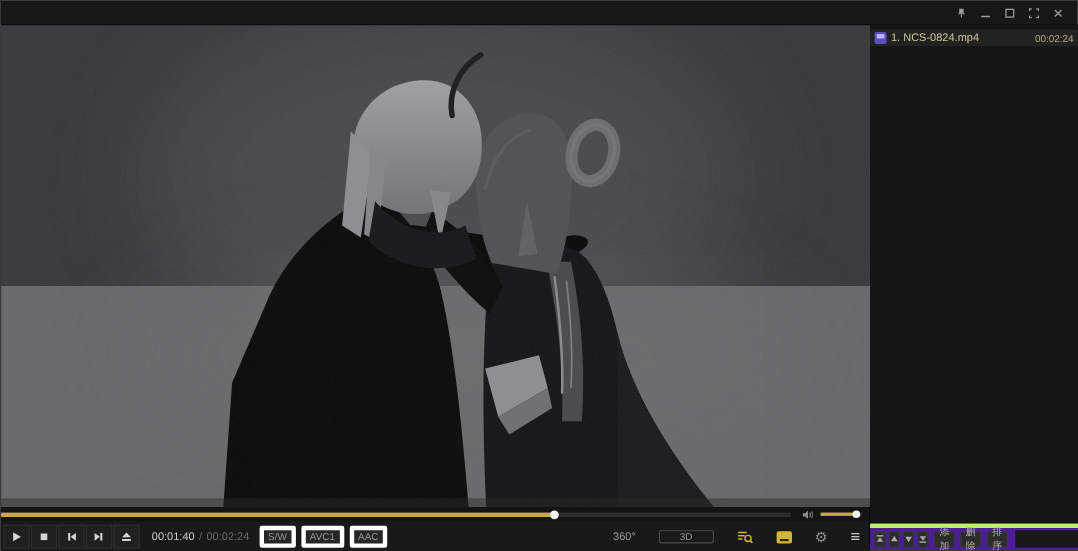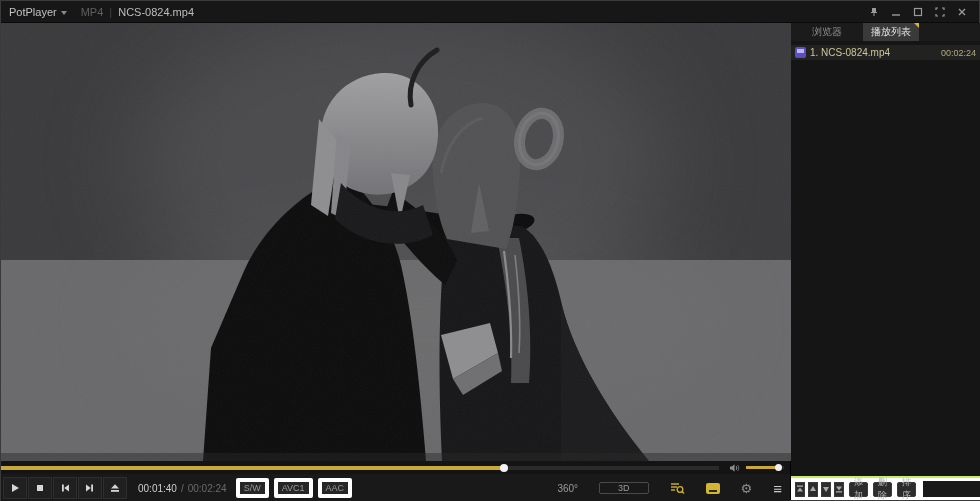--- a/index.html
+++ b/index.html
@@ -63,41 +63,32 @@
   .corner { position:absolute; top:0; right:0; width:0; height:0; border-top:5px solid #d3b433; border-left:5px solid transparent; }
   .psubtabs { height:18px; display:flex; background:#232323; flex:none; }
   .psub { padding:0 8px; display:flex; align-items:center; font-size:10px; color:#8a8a8a; background:#2b2b2b; border-right:1px solid #1a1a1a; }
   .psub.active { background:#4c4c4c; color:#dcdcdc; }
   .plist { flex:1; background:#151515; overflow:hidden; }
   .pitem { height:15px; margin-top:4px; display:flex; align-items:center; padding:0 4px; background:#222220; }
   .fileicon { width:11px; height:11px; background:#5b4fc0; border-radius:2px; margin-right:4px; flex:none; position:relative; }
   .fileicon::after { content:""; position:absolute; left:2px; top:2px; width:7px; height:4px; background:#cfc9ff; opacity:.85; }
   .pitem-title { font-size:10px; color:#cfc69b; flex:1; white-space:nowrap; overflow:hidden; }
   .pitem-dur { font-size:9px; color:#b3ab83; }
-  .pfooter { height:24px; background:#ffffff; border-top:2px solid #bef264; display:flex; align-items:center; padding:0 4px; gap:3px; flex:none; }
+  .pfooter { height:24px; background:#4c1d95; border-top:4px solid #bef264; display:flex; align-items:center; padding:0 4px; gap:3px; flex:none; }
   .sbtn { width:15px; height:15px; background:#2c2c2c; border:1px solid #3a3a3a; display:flex; align-items:center; justify-content:center; }
   .txtbtn { height:15px; background:#2c2c2c; border:1px solid #3a3a3a; color:#b3b3b3; font-size:9px; display:flex; align-items:center; padding:0 4px; margin-left:2px; border-radius:2px; }
   .psearch { flex:1; height:16px; margin-left:4px; background:#191919; display:flex; align-items:center; justify-content:flex-end; padding:0 3px; gap:3px; }
   .psearch input { flex:1; min-width:10px; background:transparent; border:none; outline:none; color:#bbb; font-size:9px; }
 </style>
 </head>
 <body>
 
 <div class="window">
 
   <div class="titlebar">
-    <div class="tb-left">
-      <div class="app-menu">
-        <span>PotPlayer</span>
-        <span class="chev"></span>
-      </div>
-      <span class="fmt">MP4</span>
-      <span class="tsep">|</span>
-      <span class="fname">NCS-0824.mp4</span>
-    </div>
     <div class="tb-right">
       <div class="wbtn">
         <svg width="10" height="10">
             <rect x="3" y="1" width="4" height="4" fill="#9a9a9a"></rect>
             <line x1="2" y1="5.5" x2="8" y2="5.5" stroke="#9a9a9a" stroke-width="1"></line>
             <line x1="5" y1="6" x2="5" y2="9" stroke="#9a9a9a" stroke-width="1"></line>
           </svg>
       </div>
       <div class="wbtn">
         <svg width="10" height="10">
@@ -261,27 +252,20 @@
             <line x1="12" y1="9.5" x2="14" y2="11.5" stroke="#d3b433" stroke-width="1.4"></line>
           </svg>
           <span class="ysub"></span>
           <span class="gear">⚙</span>
           <span class="hmenu">≡</span>
         </div>
       </div>
     </div>
 
     <div class="panel">
-      <div class="ptabs">
-        <div class="ptab">浏览器</div>
-        <div class="ptab active">
-          <span>播放列表</span>
-          <span class="corner"></span>
-        </div>
-      </div>
       <div class="plist">
         <div class="pitem">
           <span class="fileicon"></span>
           <span class="pitem-title">1. NCS-0824.mp4</span>
           <span class="pitem-dur">00:02:24</span>
         </div>
       </div>
       <div class="pfooter">
         <div class="sbtn">
           <svg width="8" height="8">

